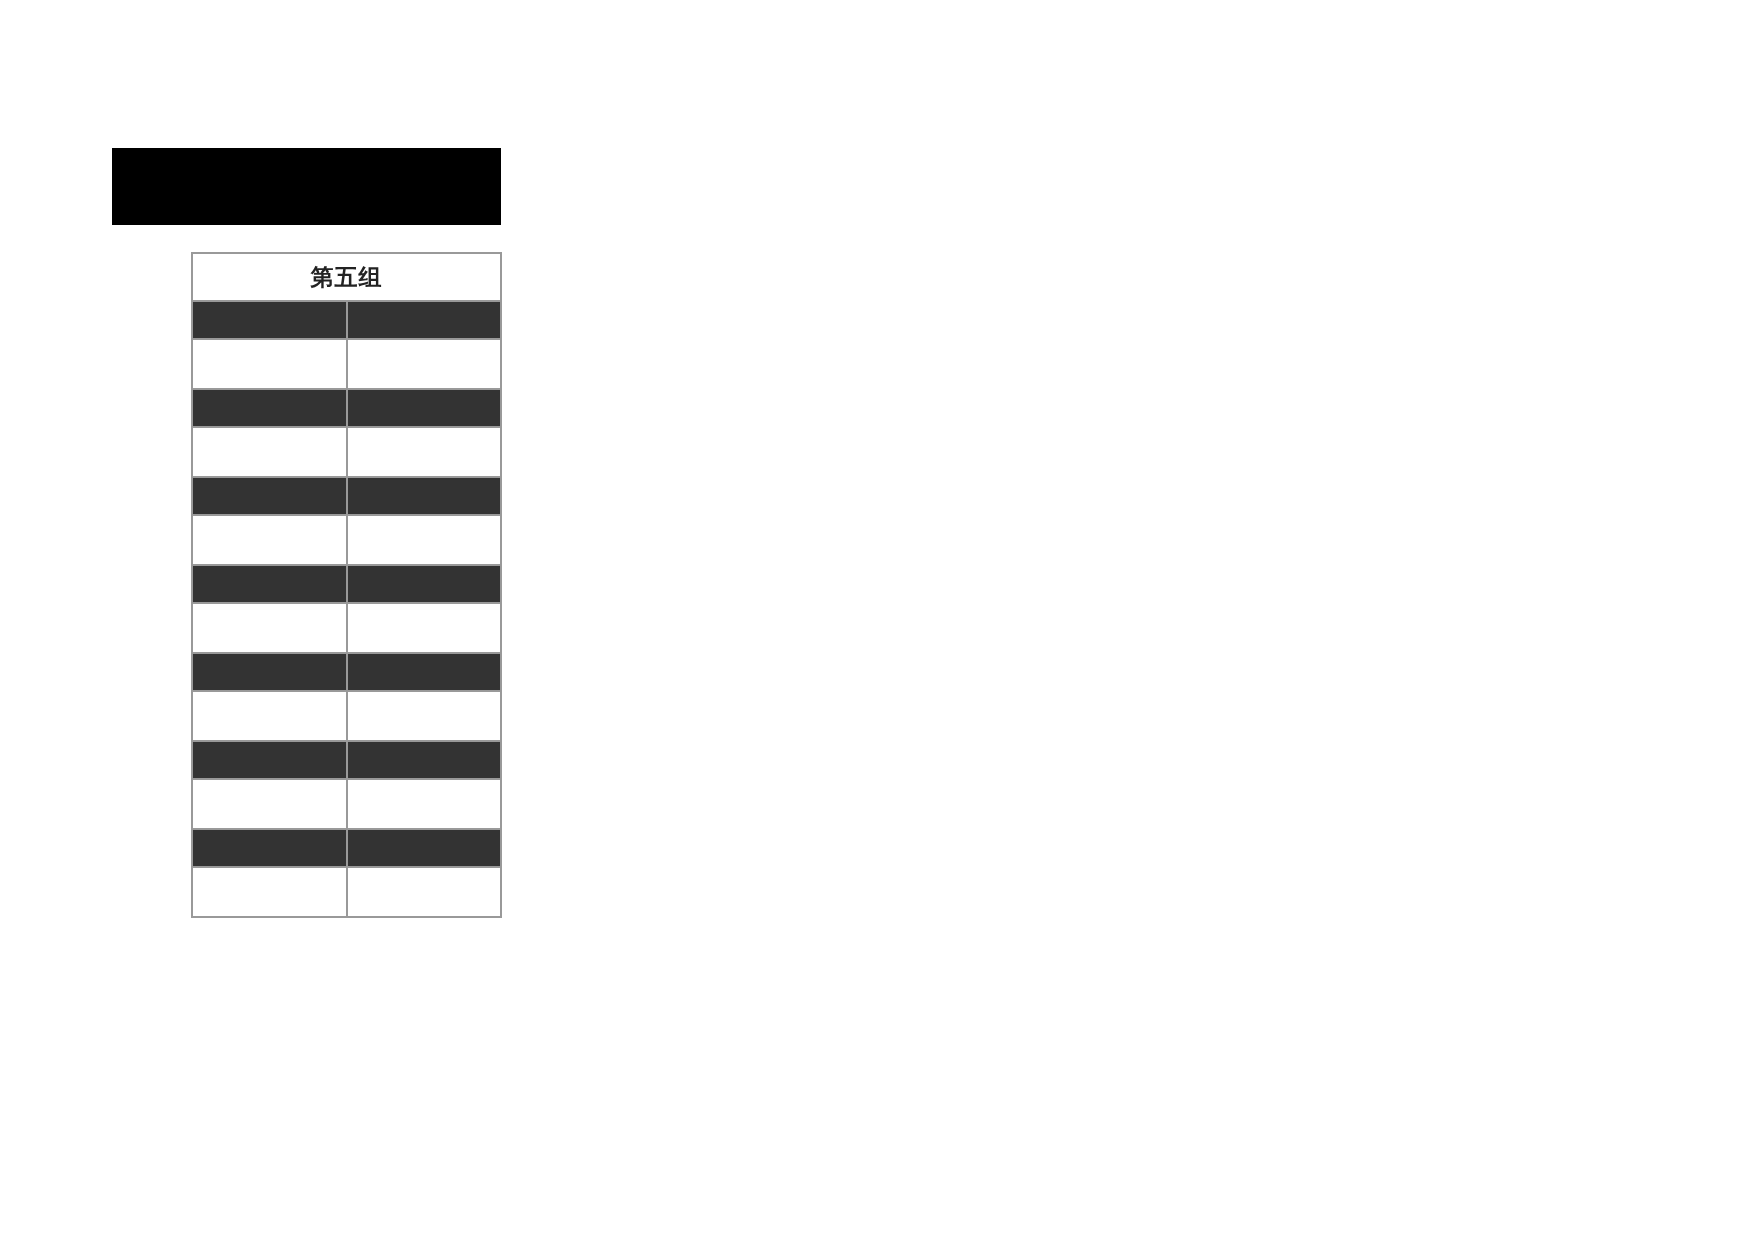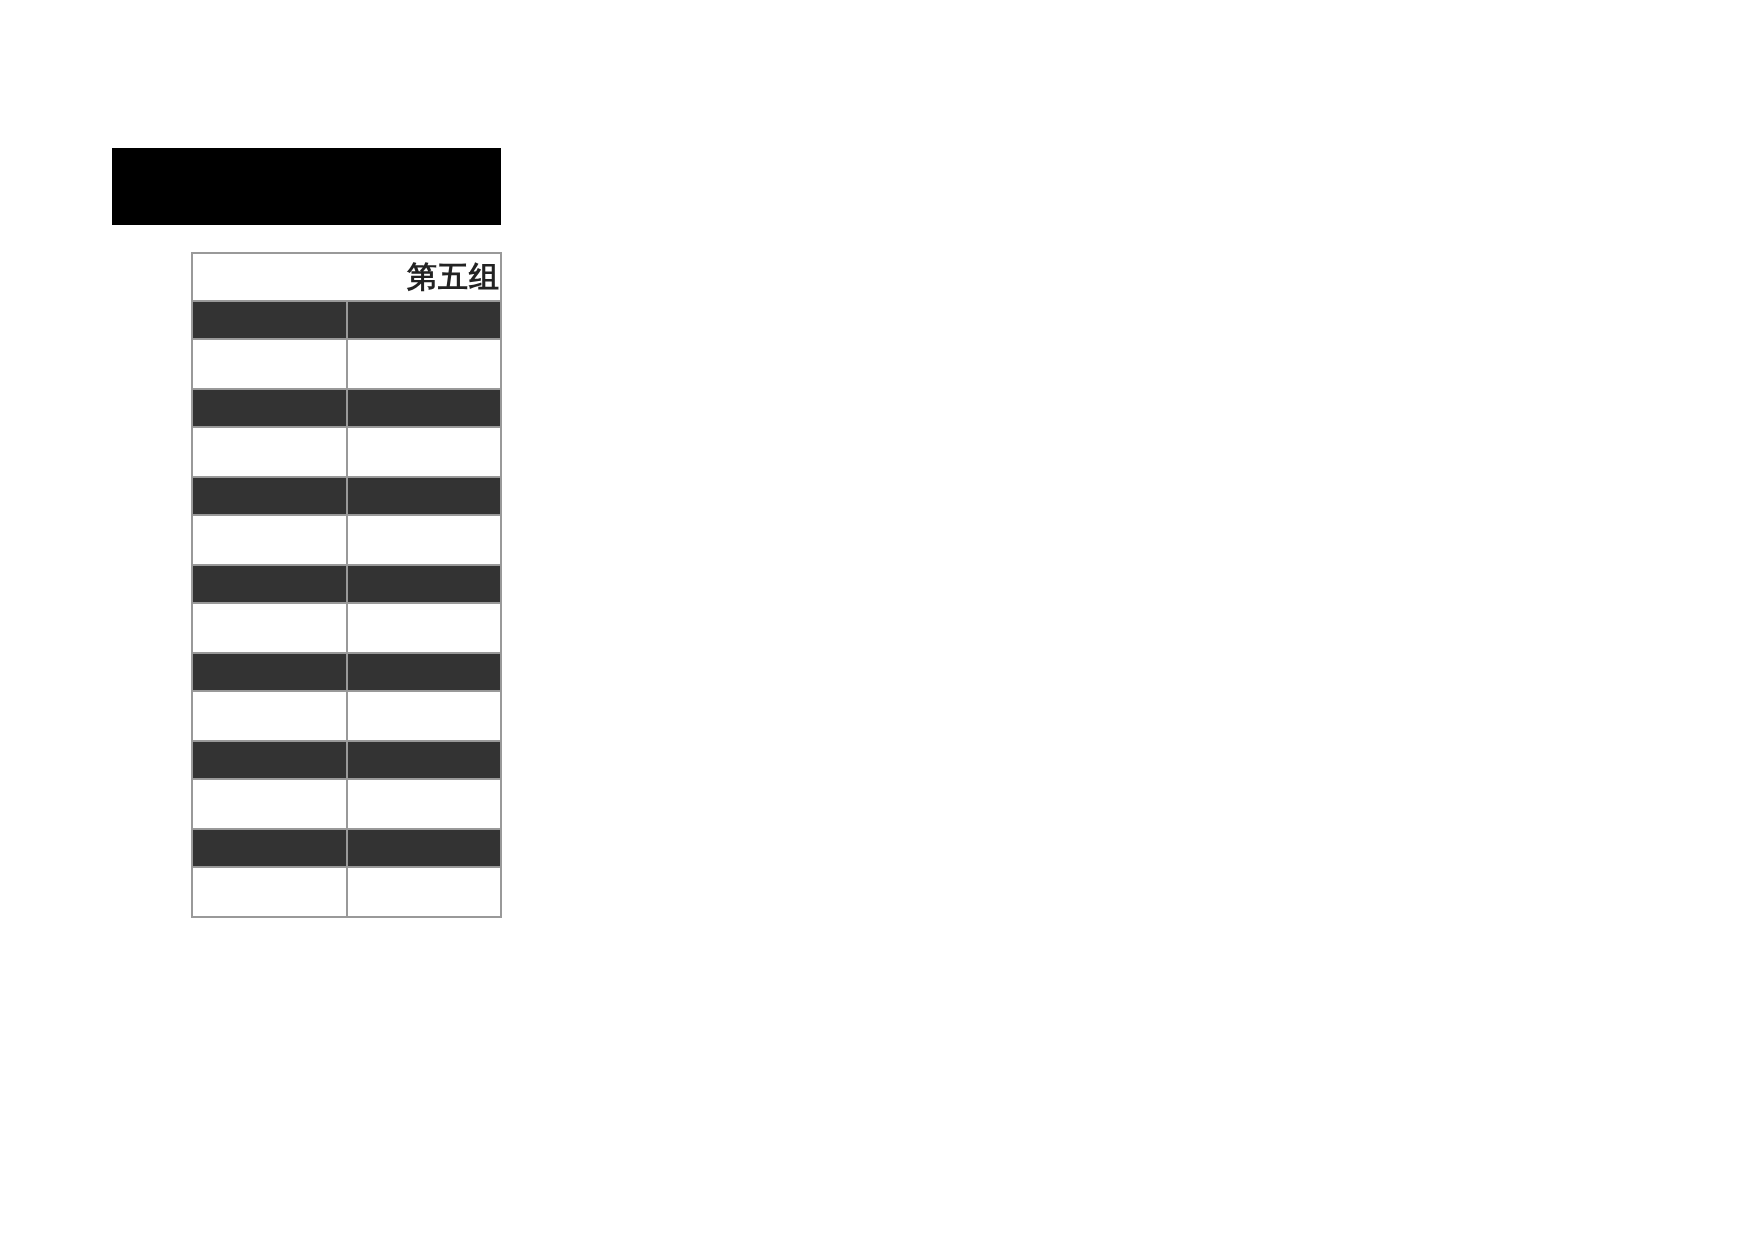--- a/index.html
+++ b/index.html
@@ -38,22 +38,22 @@
   table.group-table td {
     border: 2px solid var(--border-color, #999999);
     padding: 0;
     overflow: hidden;
   }
   th.table-title-cell {
     height: 46px;
     background: #ffffff;
     color: var(--title-text-color, #222222);
     font-weight: bold;
-    font-size: 30px;
-    text-align: right;
+    font-size: 23px;
+    text-align: center;
     vertical-align: middle;
     letter-spacing: 1px;
     font-family: Liberation Serif, serif;
   }
   tr.dark td {
     background: var(--dark-row-color, #333333);
     height: 36px;
   }
   tr.light td {
     background: var(--light-row-color, #ffffff);

